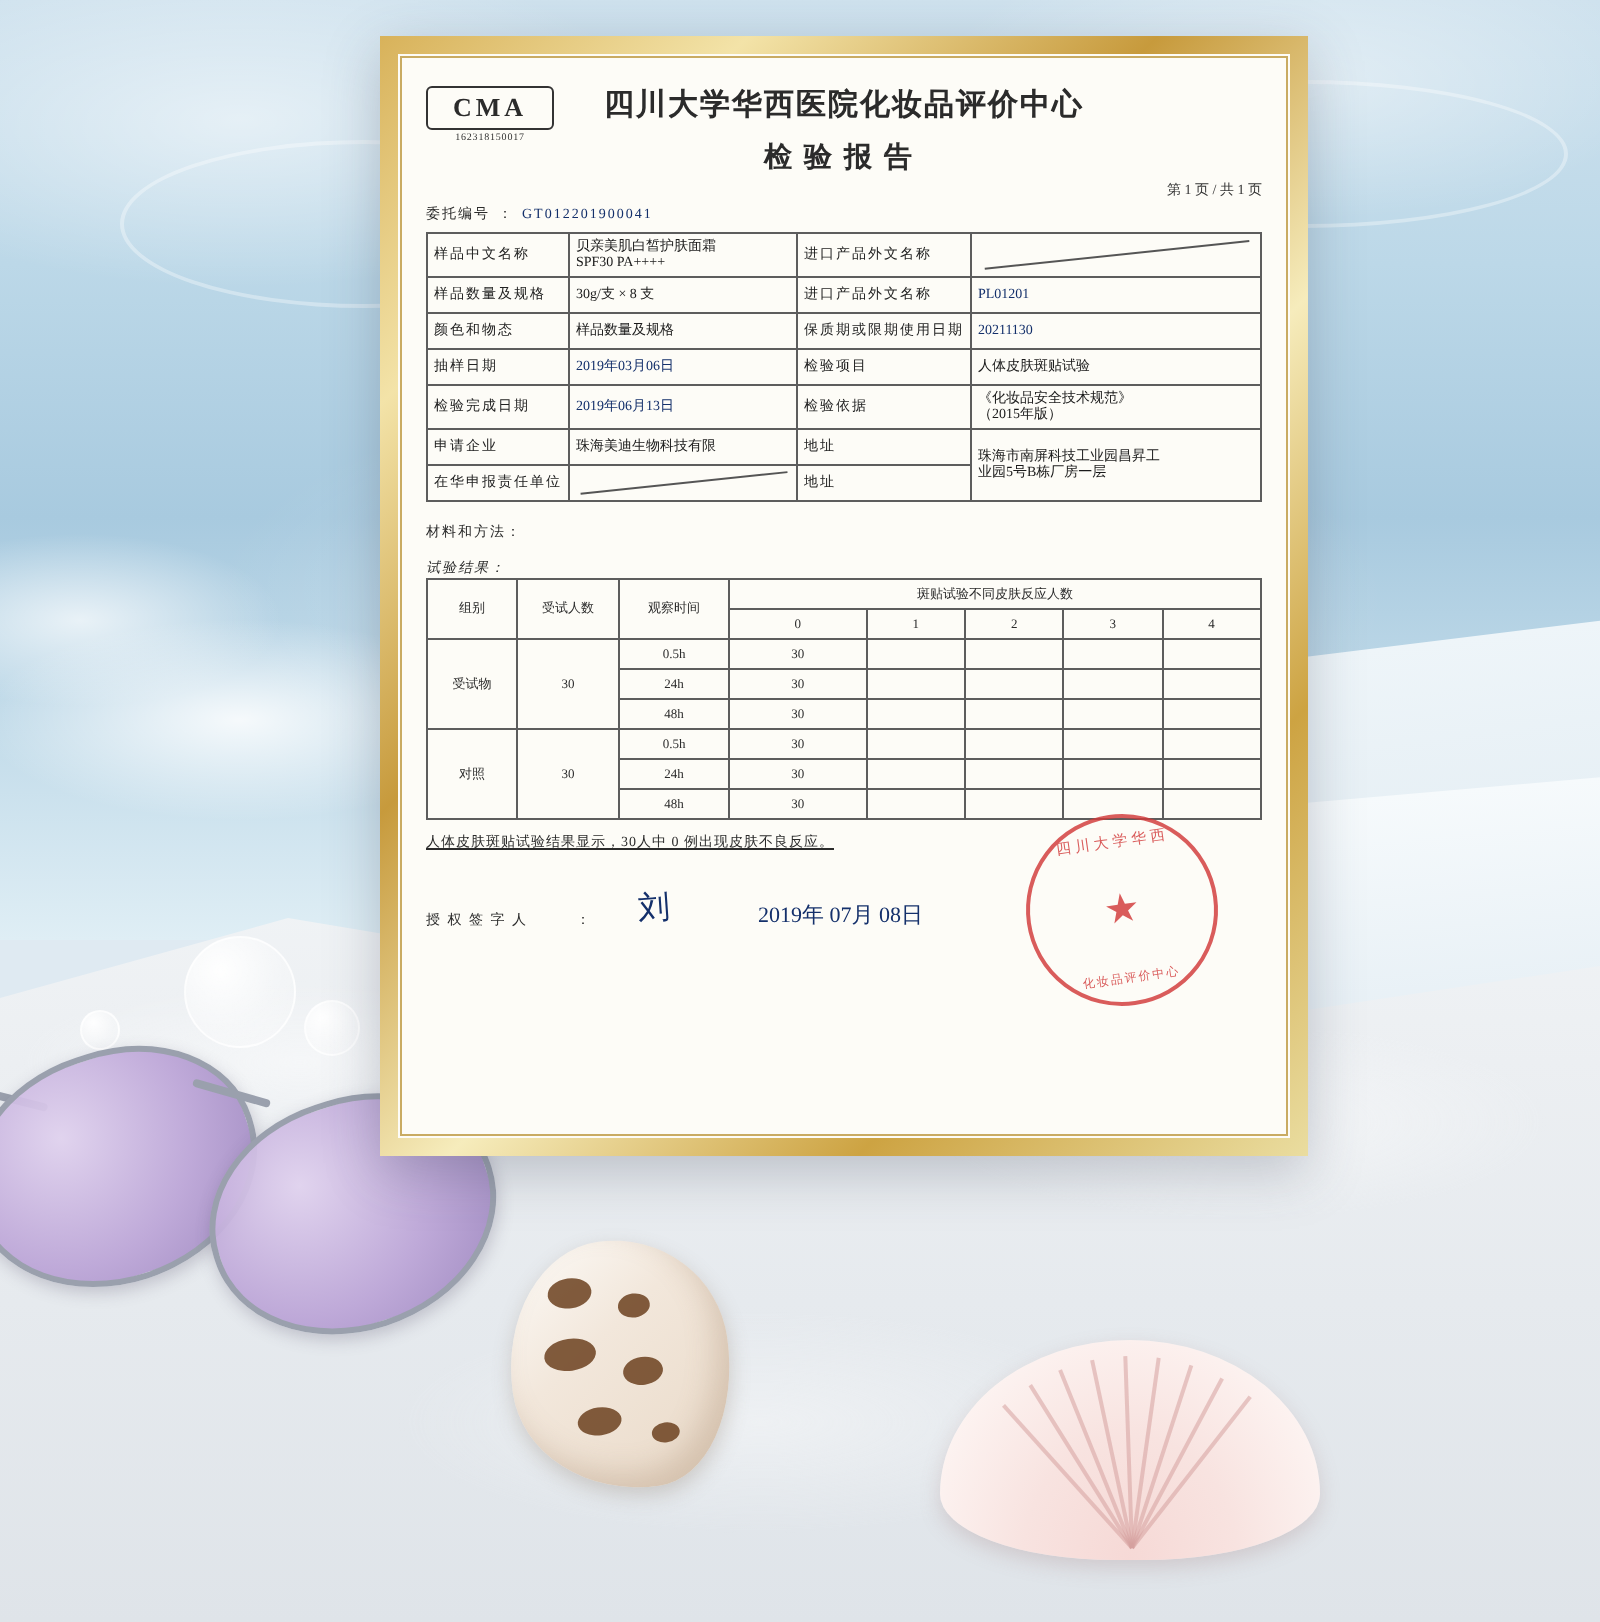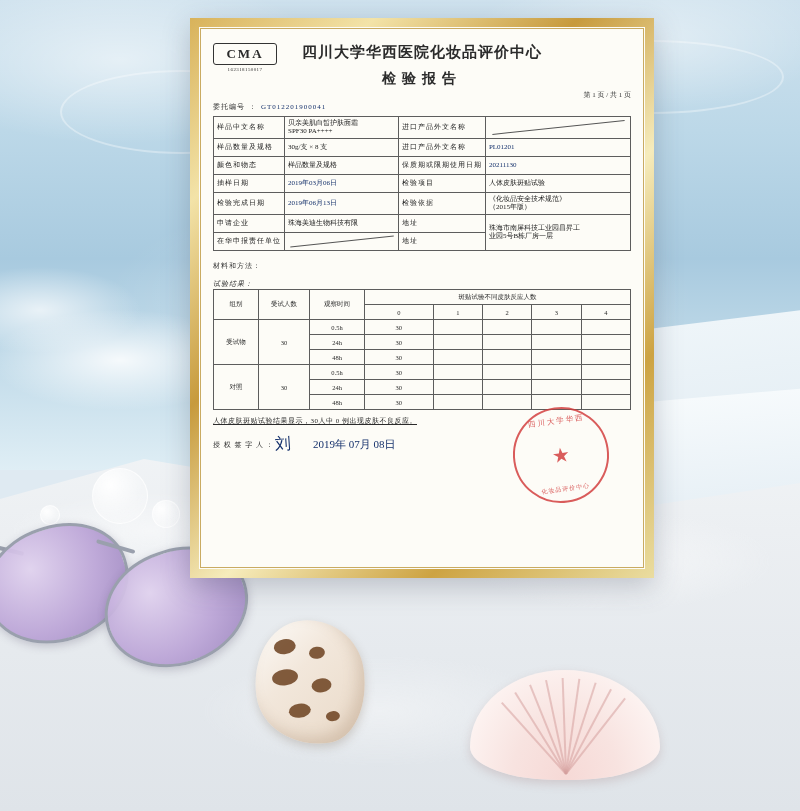--- a/index.html
+++ b/index.html
@@ -121,21 +121,21 @@
   .sec-h{letter-spacing:1px;}
   .sec ol{margin:2px 0 0 0;padding-left:18px;}
   .sec li{margin-bottom:1px;}
 
   .res-h{margin-top:8px;font-size:7px;letter-spacing:1px;font-style:italic;}
   .res-title{text-align:center;font-size:7px;margin:3px 0 2px;}
   .rtbl{width:100%;border-collapse:collapse;font-size:6.5px;}
   .rtbl td,.rtbl th{border:.8px solid #5d5d5d;padding:1px 2px;text-align:center;font-weight:normal;height:12px;}
   .note{font-size:7px;margin-top:6px;letter-spacing:.5px;text-decoration:underline;}
 
-  .sign-row{display:flex;align-items:center;gap:0;margin-top:8px;font-size:7px;}
+  .sign-row{display:flex;align-items:flex-end;gap:22px;margin-top:18px;font-size:7px;}
   .sign-label{letter-spacing:1px;}
   .sign-name{font-family:"Liberation Serif",serif;font-size:16px;color:#14306b;transform:rotate(-4deg);}
   .sign-date{font-size:11px;color:#14306b;}
   .stamp{
     position:absolute;right:34px;bottom:64px;width:92px;height:92px;border-radius:50%;
     border:2.2px solid #d23a3a;color:#d23a3a;opacity:.82;
     display:flex;align-items:center;justify-content:center;
     transform:rotate(-8deg);
   }
   .stamp-star{position:absolute;font-size:20px;line-height:1;color:#d23a3a;}

